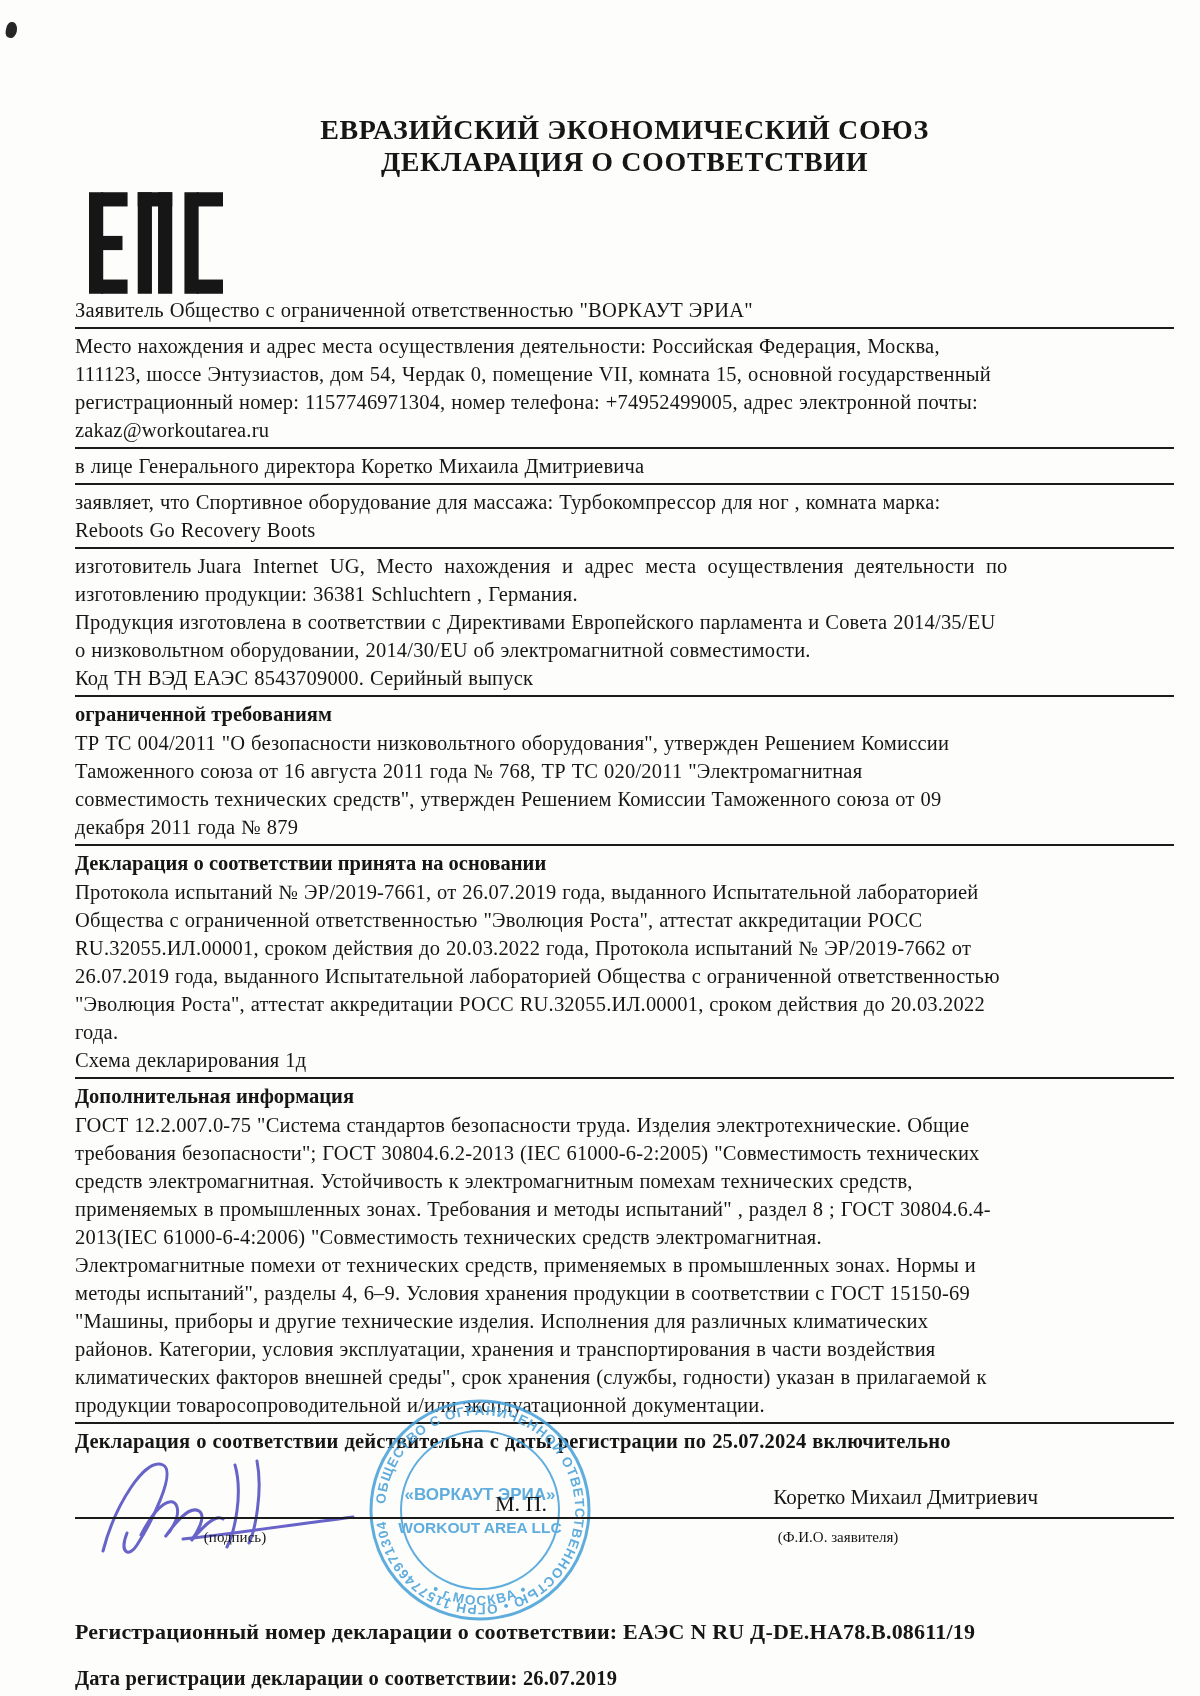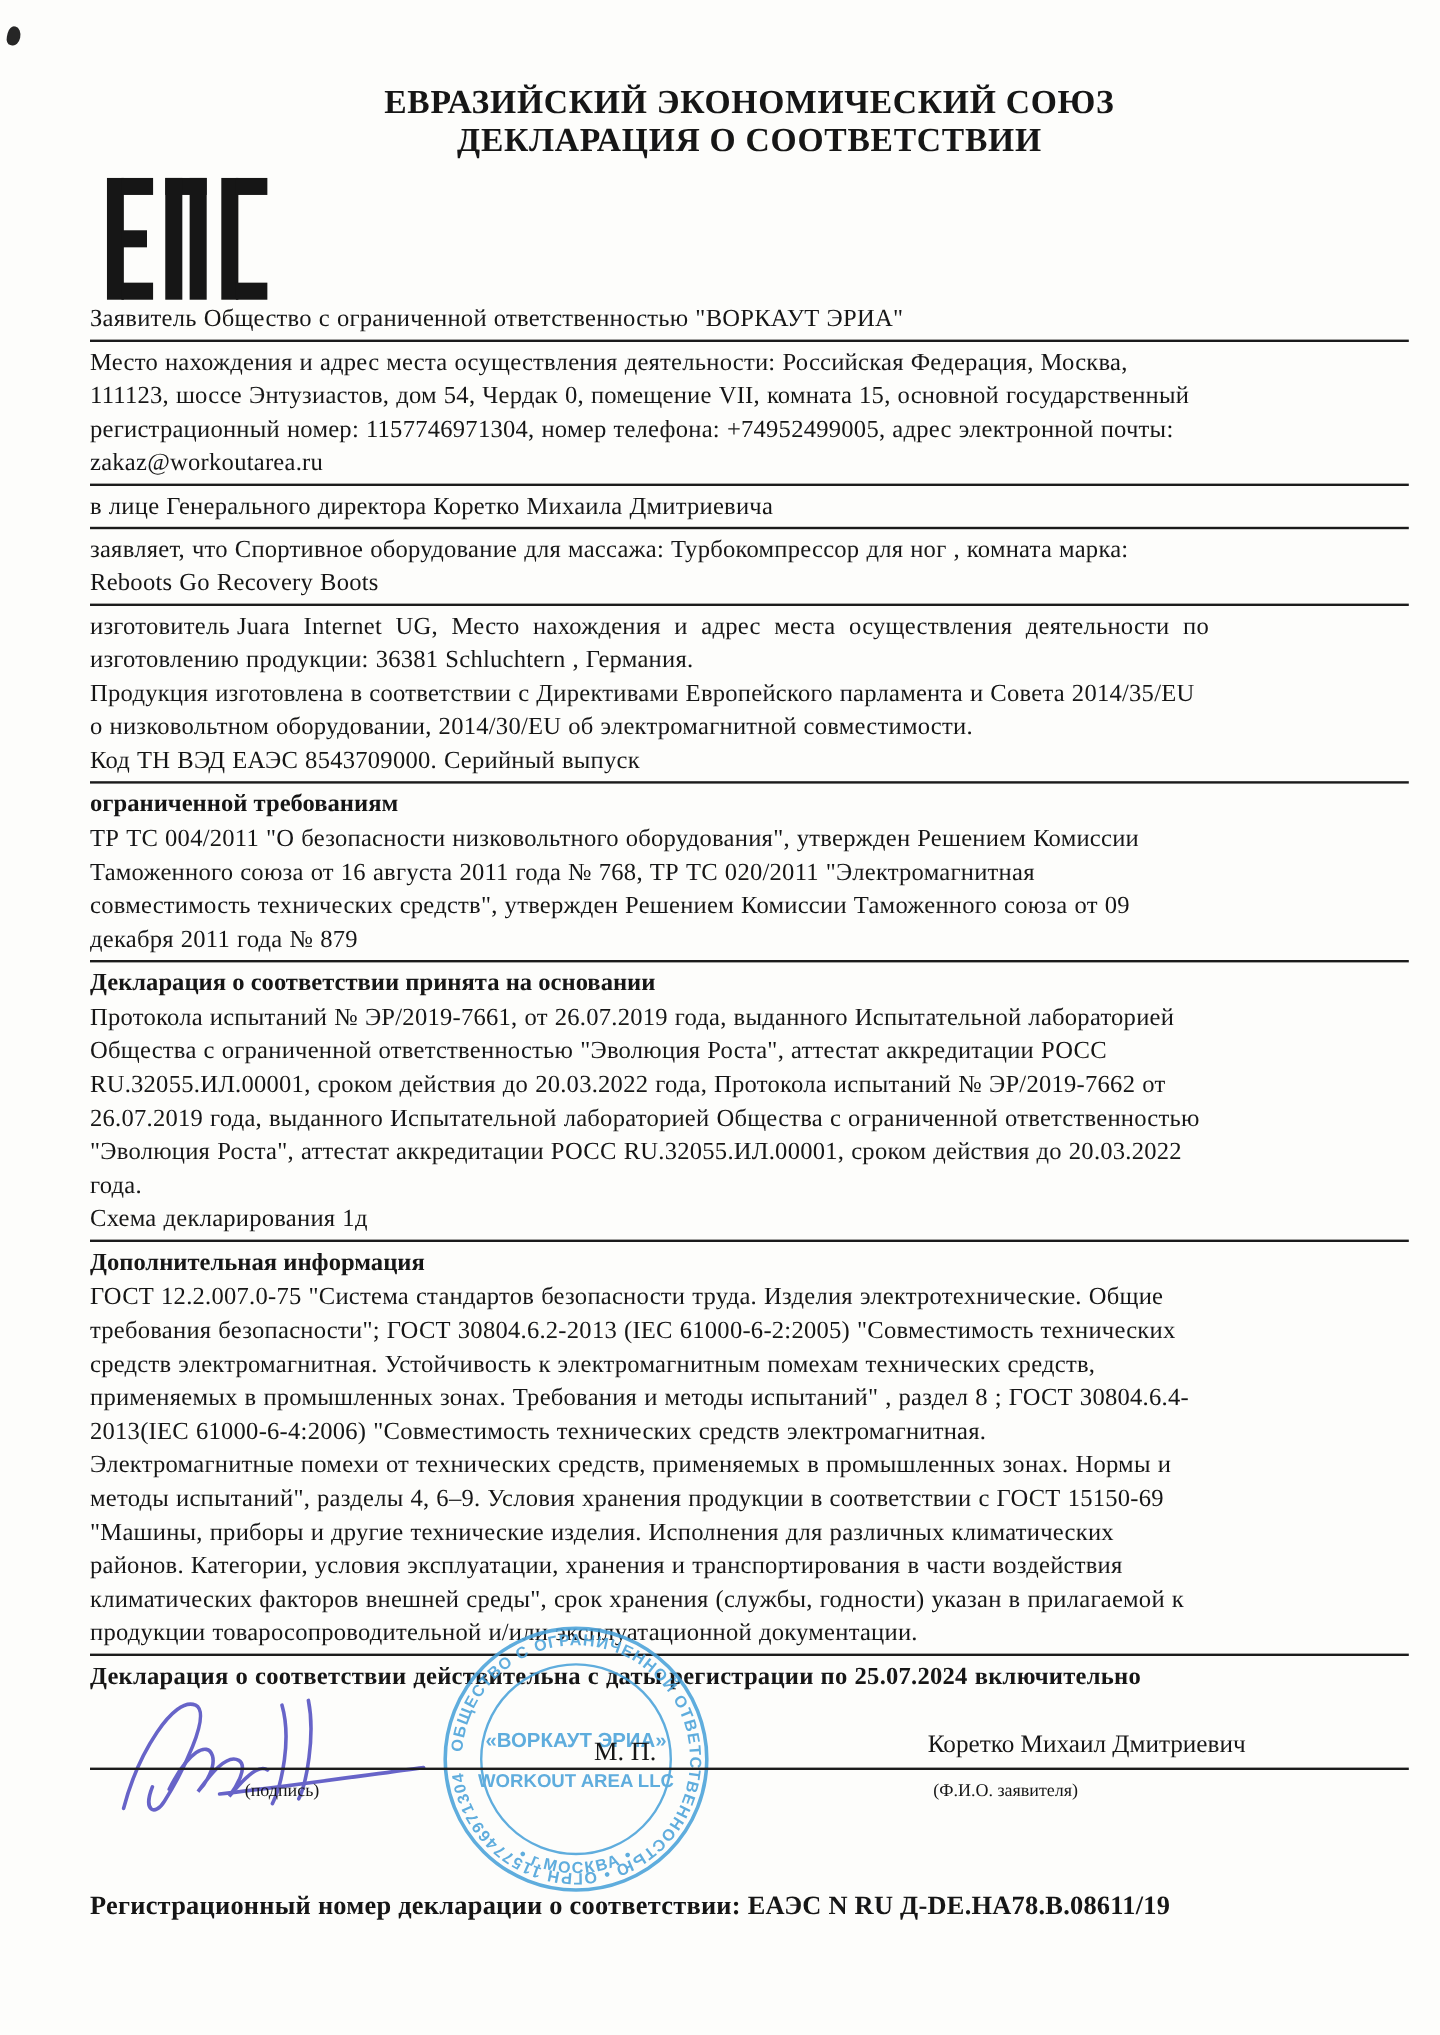--- a/index.html
+++ b/index.html
@@ -1,21 +1,21 @@
 <!DOCTYPE html>
 <html><head>
 <meta charset="utf-8">
 <style>
   html,body {margin:0; padding:0; background:#d9d9d9;}
   .page {
     position:relative; width:1200px; height:1696px; margin:0 auto;
     background:#fdfdfb; color:#161616; overflow:hidden;
     font-family:"Liberation Serif","DejaVu Serif",serif;
   }
-  .content {padding:0 26px 0 75px;}
+  .content {padding:0 26px 0 75px;margin-top:44px;}
   .titles {padding-top:70px; text-align:center; font-weight:bold;
            font-size:28px; line-height:32px; letter-spacing:0.6px;}
   .eac-wrap {margin:14px 0 0 14px; height:102px;}
   .body-text {margin-top:2px;}
   .para {font-size:20.5px; line-height:28px; margin:0; white-space:pre-line;
          letter-spacing:0.2px; word-spacing:0.5px;}
   .rule {border-bottom:2px solid #1b1b1b; padding-bottom:3px; margin-bottom:3px;}
   .lead {font-weight:normal;}
   .heading {font-weight:bold; font-size:20.5px; line-height:28px; margin:1px 0 1px 0;}
   .stretch {word-spacing:6px;}
@@ -149,16 +149,17 @@
         </svg>
 
         <div class="sig-line"></div>
         <div class="mp">М. П.</div>
         <div class="sig-label">(подпись)</div>
         <div class="fio-name">Коретко Михаил Дмитриевич</div>
         <div class="fio-label">(Ф.И.О. заявителя)</div>
       </div>
 
       <p class="reg-num">Регистрационный номер декларации о соответствии: ЕАЭС N RU Д-DE.НА78.В.08611/19</p>
+      <p class="reg-date">Дата регистрации декларации о соответствии: 26.07.2019</p>
 
     </div>
   </div>
 </div>
 
 </body></html>

